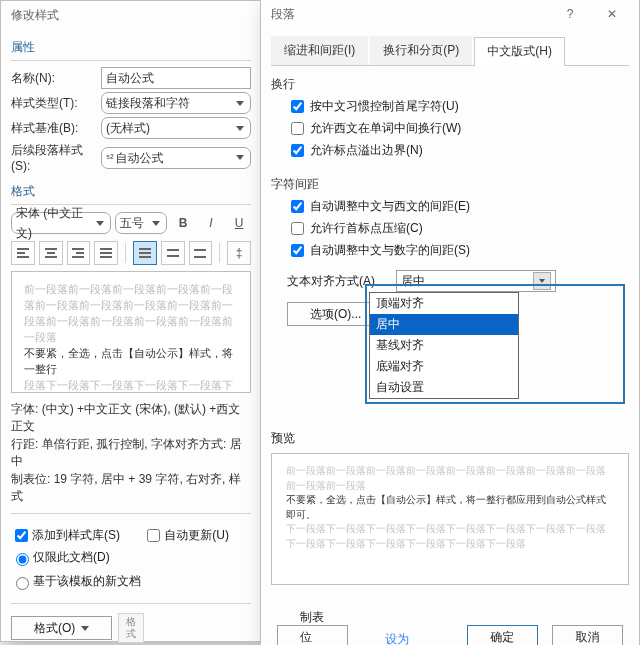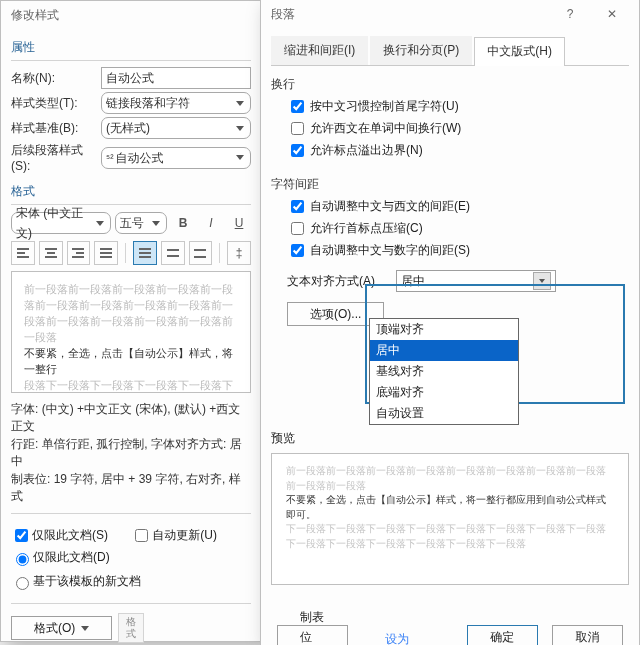--- a/index.html
+++ b/index.html
@@ -260,21 +260,21 @@
       <div>字体: (中文) +中文正文 (宋体), (默认) +西文正文</div>
       <div>行距: 单倍行距, 孤行控制, 字体对齐方式: 居中</div>
       <div>制表位: 19 字符, 居中 +  39 字符, 右对齐, 样式</div>
     </div>
 
     <div class="divider" style="margin-top:8px"></div>
 
     <div>
       <label class="ck">
           <input type="checkbox" checked="" style="">
-          <span>仅限此文档(S)</span>
+          <span>添加到样式库(S)</span>
         </label>
       <label class="ck">
           <input type="checkbox" style="">
           <span>自动更新(U)</span>
         </label>
     </div>
     <div>
       <label class="rd">
           <input type="radio" name="scope" checked="" style="">
           <span>仅限此文档(D)</span>
@@ -349,21 +349,21 @@
     </div>
 
     <span class="btn options-btn" style="margin-left:16px">
         <span>选项(O)...</span>
       </span>
 
     
     <div class="select-outline" style="left:104px; top:256px; width:256px; height:116px;"></div>
 
     
-    <div class="dropdown-list" style="left:108px; top:290px;">
+    <div class="dropdown-list" style="left:108px; top:264px;">
       <div class="dd-item"><span>顶端对齐</span></div>
       <div class="dd-item sel"><span>居中</span></div>
       <div class="dd-item"><span>基线对齐</span></div>
       <div class="dd-item"><span>底端对齐</span></div>
       <div class="dd-item"><span>自动设置</span></div>
     </div>
 
     <div class="right-preview" style="margin-top:104px">
       <div>预览</div>
       <div class="pv">

